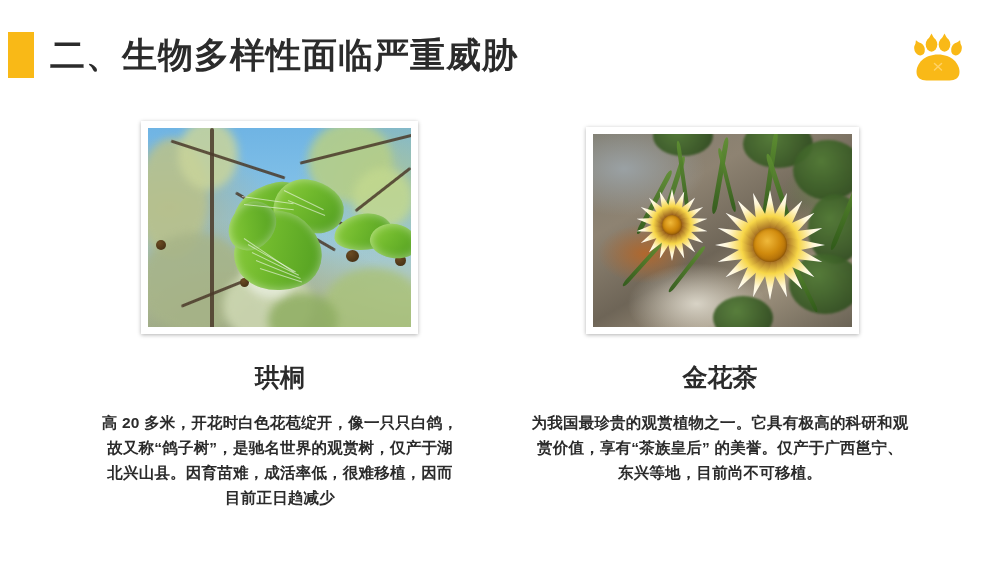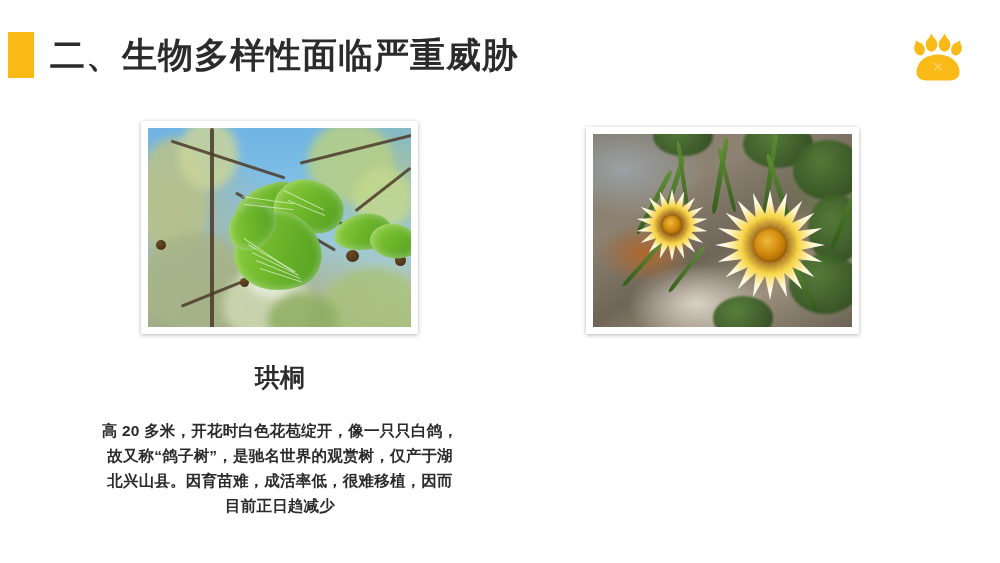--- a/index.html
+++ b/index.html
@@ -159,21 +159,21 @@
 
   
   .caption-block { position: absolute; text-align: center; }
   #caption-left  { left: 100px; top: 360px; width: 360px; }
   #caption-right { left: 530px; top: 360px; width: 380px; }
   .plant-name {
     font-size: 25px;
     font-weight: bold;
     color: #2b2b2b;
     line-height: 34px;
-    margin-bottom: 24px;
+    margin-bottom: 16px;
   }
   .plant-desc {
     font-size: 15.5px;
     font-weight: bold;
     color: #2b2b2b;
     line-height: 25px;
     letter-spacing: .2px;
   }
 </style>
 </head>
@@ -329,14 +329,18 @@
         <div class="disc" style="width:34px;height:34px;"></div>
       </div>
     </div>
   </div>
 
   <div id="caption-left" class="caption-block">
     <div class="plant-name">珙桐</div>
     <div class="plant-desc">高 20 多米，开花时白色花苞绽开，像一只只白鸽，故又称“鸽子树”，是驰名世界的观赏树，仅产于湖北兴山县。因育苗难，成活率低，很难移植，因而目前正日趋减少</div>
   </div>
 
+  <div id="caption-right" class="caption-block">
+    <div class="plant-name">金花茶</div>
+    <div class="plant-desc">为我国最珍贵的观赏植物之一。它具有极高的科研和观赏价值，享有“茶族皇后” 的美誉。仅产于广西邕宁、东兴等地，目前尚不可移植。</div>
+  </div>
 
 </div>
 
 </body></html>

